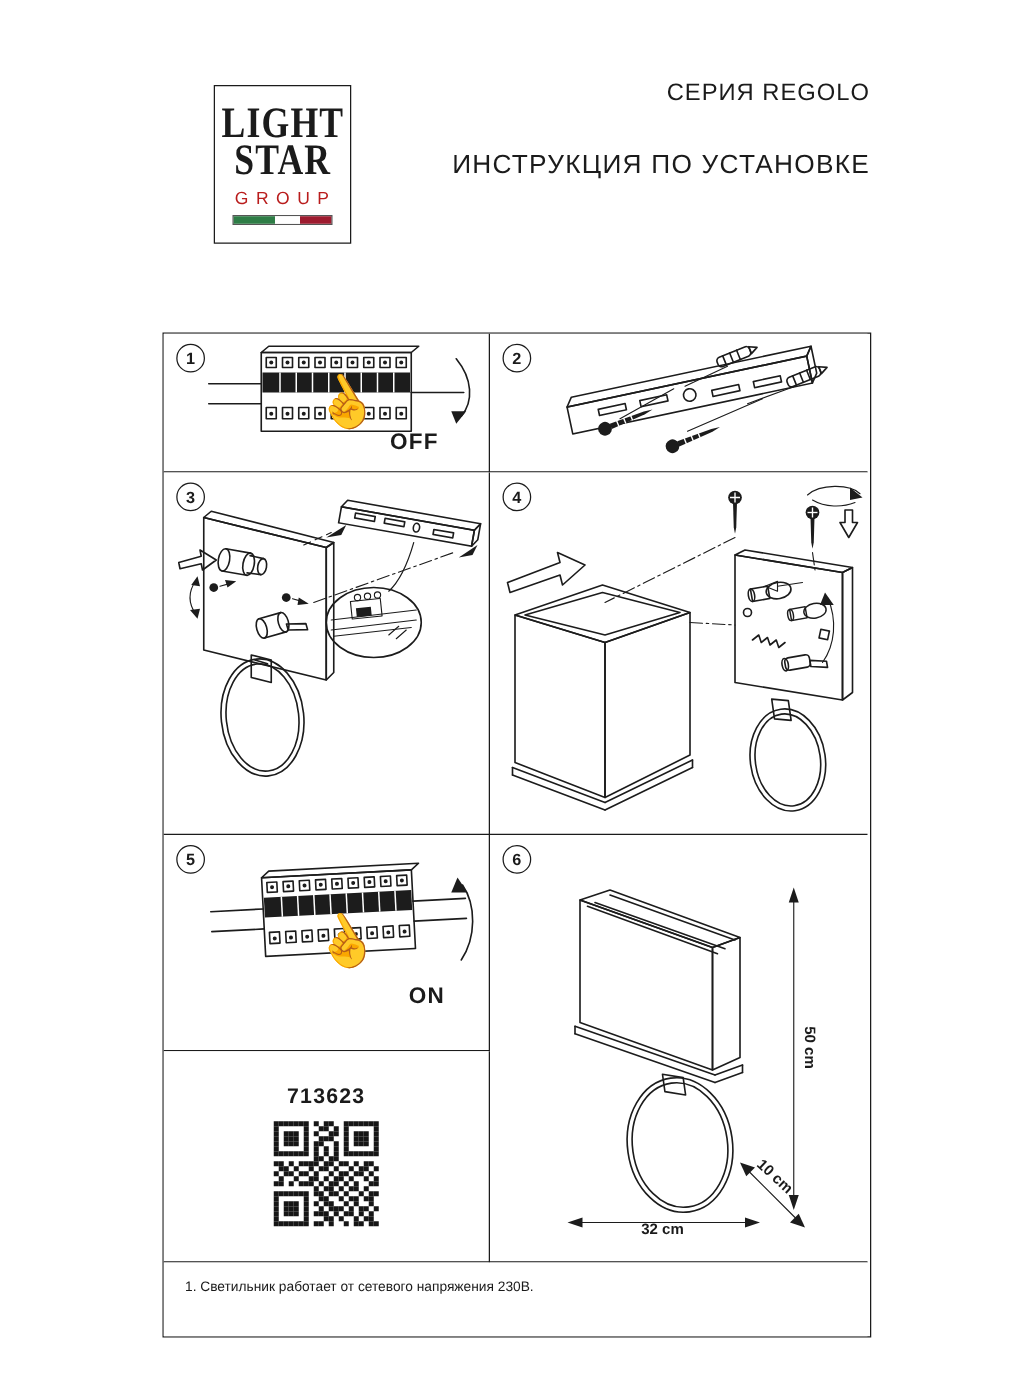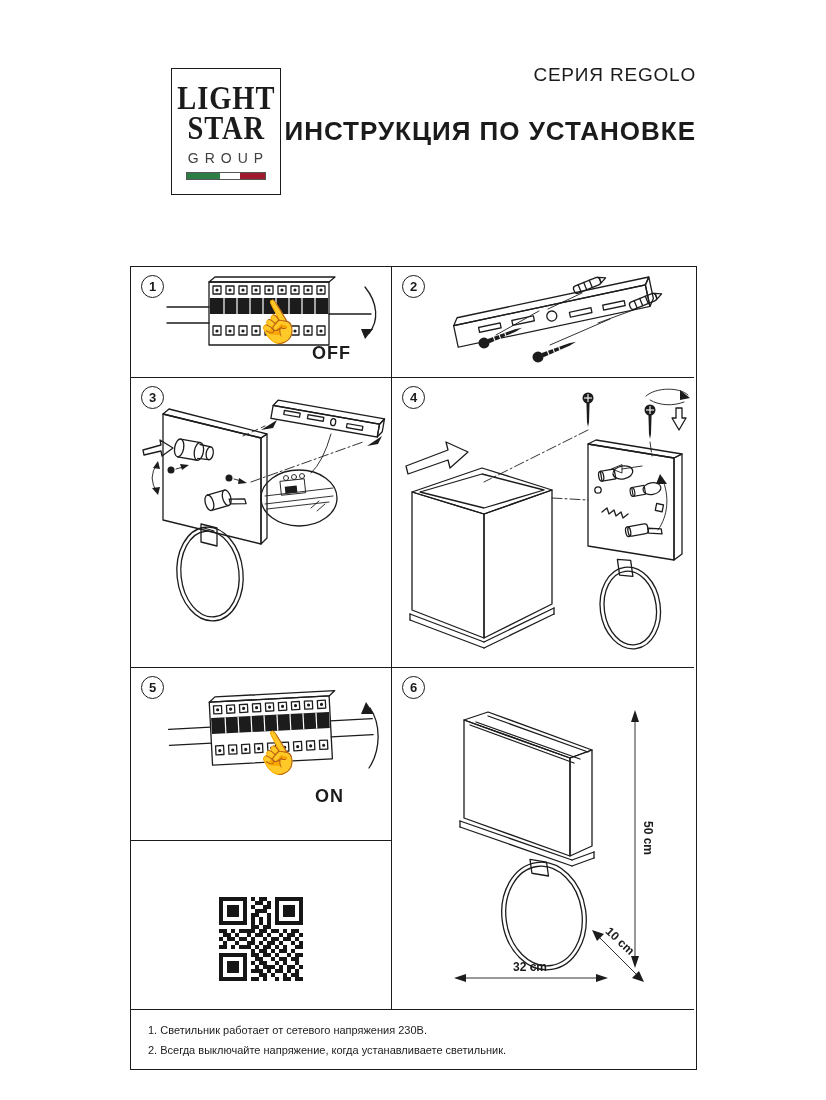--- a/index.html
+++ b/index.html
@@ -5,29 +5,29 @@
   * { margin:0; padding:0; box-sizing:border-box; }
   body { background:#e8e8e8; font-family:"Liberation Sans", sans-serif; color:#1b1b1b; }
   .page { position:relative; width:826px; height:1100px; background:#ffffff; margin:0 auto; overflow:hidden; }
 
   
   .logo-box { position:absolute; left:127px; top:68px; width:110px; height:127px;
               border:1.5px solid #1b1b1b; display:flex; flex-direction:column;
               align-items:center; justify-content:center;margin-left:44px; }
   .logo-word { font-family:"Liberation Serif", serif; font-weight:700; font-size:31px;
                line-height:30px; letter-spacing:1px; transform:scale(.92,1.12); }
-  .logo-group { font-size:14px; letter-spacing:6px; color:#404040; margin-top:7px;
+  .logo-group { font-size:14px; letter-spacing:6px; color:#b91c1c; margin-top:7px;
                 margin-left:5px; font-weight:400; }
   .logo-flag { width:80px; height:8px; border:1px solid #555; display:flex; margin-top:6px; }
   .logo-flag span { height:100%; }
 
   
   .header-block { position:absolute; right:130px; top:61px; text-align:right; }
   .hdr-sm { font-size:19px; font-weight:400; letter-spacing:.8px; line-height:28px; }
-  .hdr-lg { font-size:26px; font-weight:700; letter-spacing:1px; line-height:27px; }
+  .hdr-lg { font-size:21px; font-weight:400; letter-spacing:1px; line-height:27px; }
   .hdr-gap { height:29px; }
 
   
   .grid { position:absolute; left:130px; top:266px; width:567px;
           border:1.6px solid #1b1b1b; display:grid;
           grid-template-columns:261px 302px;
           grid-template-rows:111px 290px 173px 169px 59px; }
   .cell { position:relative; background:#fff; }
   .b-r { border-right:1.4px solid #1b1b1b; }
   .b-b { border-bottom:1.4px solid #1b1b1b; }
@@ -416,21 +416,21 @@
               <line x1="171" y1="31" x2="171" y2="47"></line>
               <line x1="184" y1="31" x2="184" y2="47"></line>
           </g>
         </g>
         <g>
           <path class="draw" d="M238,100 C250,82 250,56 239,40"></path>
           <polygon class="solid" points="235,34 230,46 243,46"></polygon>
         </g>
       </svg>
       <div class="hand" style="left:120px; top:66px; transform:rotate(-30deg);">☝</div>
-      <div class="switch-label" style="left:168px; top:118px;">ON</div>
+      <div class="switch-label" style="left:180px; top:118px;">ON</div>
     </div>
 
     <div class="cell b-b cell-p6">
       <div class="badge">6</div>
       <svg width="300" height="340" viewBox="0 0 300 340">
         <g class="draw">
           <polygon points="72,52 96,44 200,82 178,90"></polygon>
           <polygon points="72,52 178,90 178,188 72,150"></polygon>
           <polygon points="178,90 200,82 200,178 178,188"></polygon>
           <line x1="78" y1="57" x2="182" y2="95"></line>
@@ -458,25 +458,26 @@
           <polygon class="solid" points="62,310 74,306 74,314"></polygon>
           <polygon class="solid" points="216,310 204,306 204,314"></polygon>
         </g>
         <g>
           <line class="draw thin" x1="206" y1="268" x2="246" y2="308"></line>
           <polygon class="solid" points="200,262 212,266 205,273"></polygon>
           <polygon class="solid" points="252,314 240,310 247,303"></polygon>
         </g>
       </svg>
       <span class="dim-label" style="left:234px; top:163px; transform:rotate(90deg);">50 cm</span>
-      <span class="dim-label" style="left:116px; top:292px;">32 cm</span>
+      <span class="dim-label" style="left:116px; top:308px;">32 cm</span>
       <span class="dim-label" style="left:206px; top:266px; transform:rotate(43deg);">10 cm</span>
     </div>
 
     <div class="cell b-r b-b">
+      <div class="article-num">713623</div>
       <div class="qr" id="qr">
           <div class="qm"></div>
           <div class="qm"></div>
           <div class="qm"></div>
           <div class="qm"></div>
           <div class="qm"></div>
           <div class="qm"></div>
           <div class="qm"></div>
           <div></div>
           <div class="qm"></div>
@@ -911,18 +912,17 @@
           <div class="qm"></div>
           <div></div>
           <div class="qm"></div>
           <div class="qm"></div>
         </div>
     </div>
 
     <div class="cell cell-notes">
       <div class="notes">
         <div>1. Светильник работает от сетевого напряжения 230В.</div>
-        <div>2. Всегда выключайте напряжение, когда устанавливаете светильник.</div>
       </div>
     </div>
 
   </div>
 </div>
 
 </body></html>

